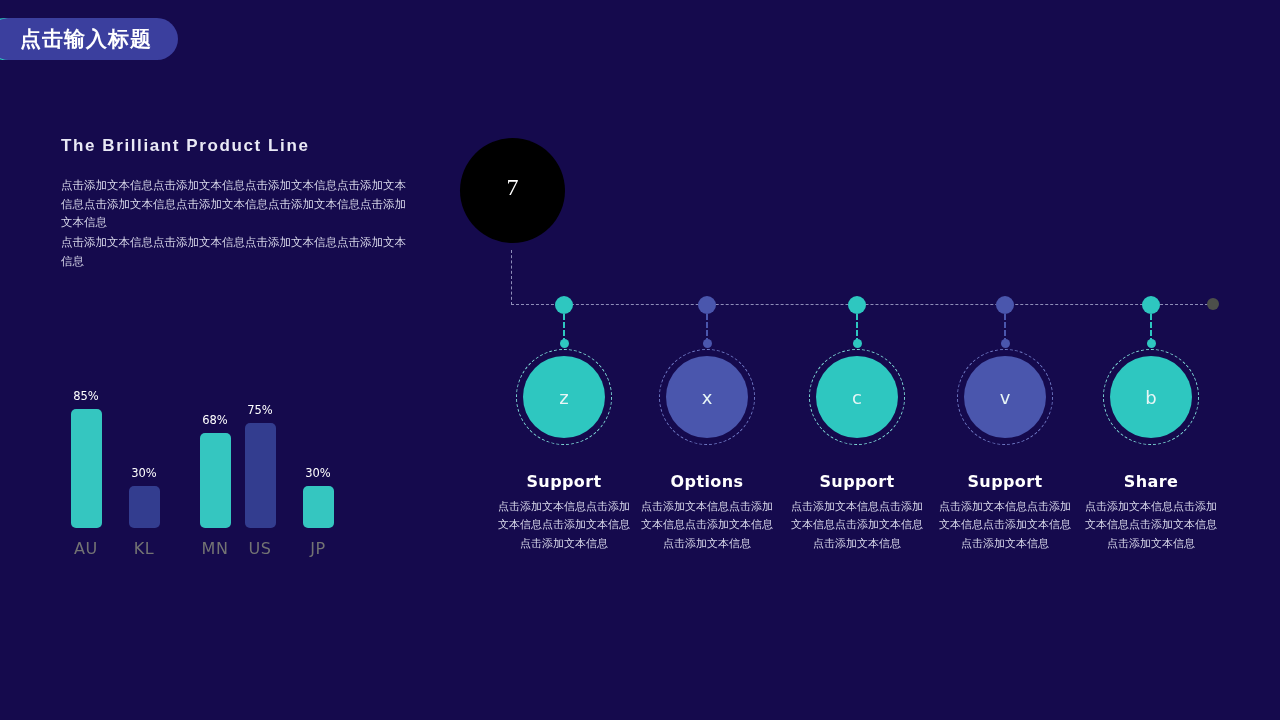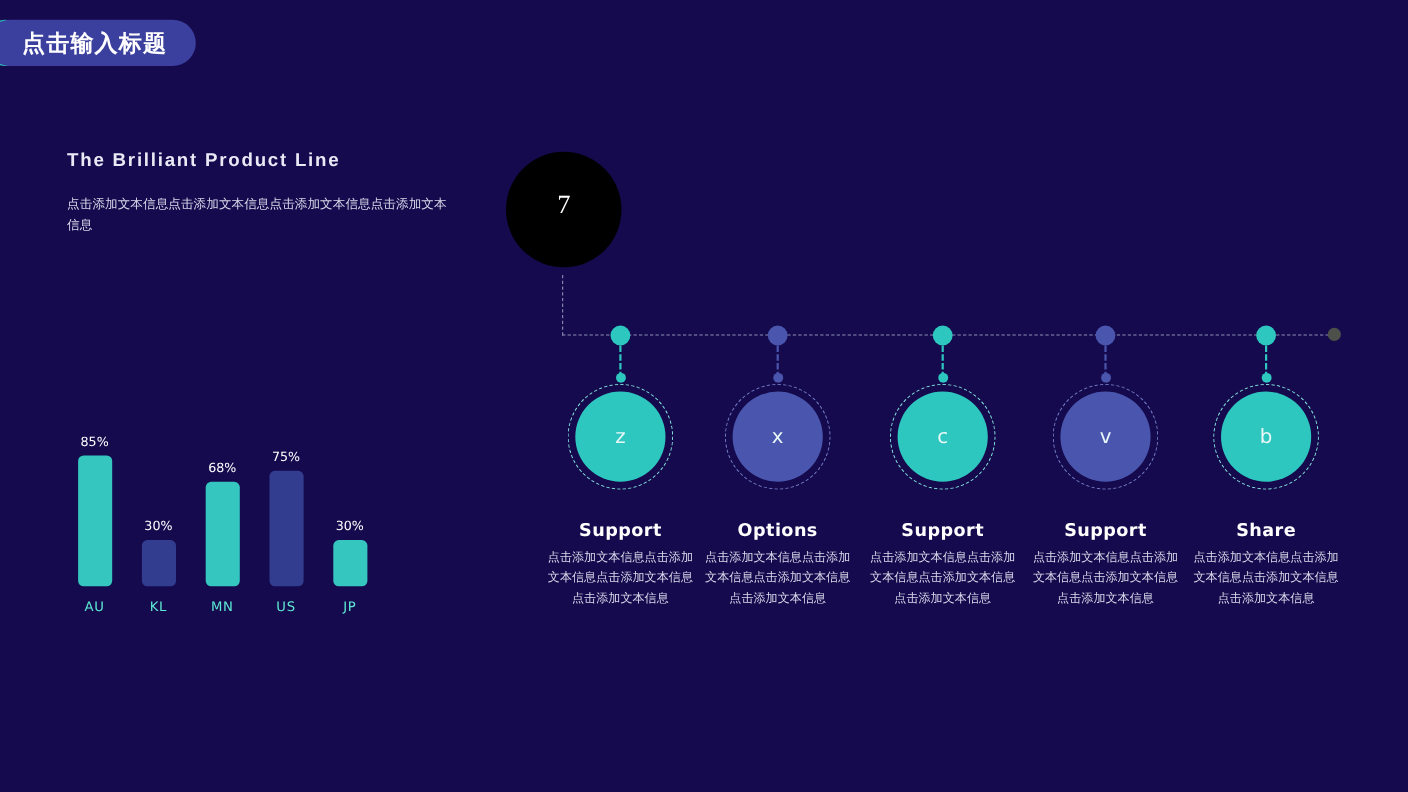--- a/index.html
+++ b/index.html
@@ -54,21 +54,21 @@
   .bar-col {
     position:absolute; bottom:0; width:50px;
     display:flex; flex-direction:column; align-items:center;
   }
   .bar-value {
     font-size:11.5px; color:#ffffff; margin-bottom:6px;
     font-family:"DejaVu Sans", sans-serif;
   }
   .bar-rect { width:31px; border-radius:5px; }
   .bar-label {
-    font-size:12px; color:#5eead4; margin-top:11px;
+    font-size:16px; color:#737373; margin-top:11px;
     letter-spacing:0.6px;
     font-family:"DejaVu Sans", sans-serif;
   }
 
   #num-circle {
     position:absolute; left:460px; top:138px;
     width:105px; height:105px; border-radius:50%;
     background:#000000;
     display:flex; align-items:center; justify-content:center;
   }
@@ -141,37 +141,38 @@
 
 <div id="title-badge-wrap">
   <div id="title-accent-circle"></div>
   <div id="title-pill">
     <span class="title-text">点击输入标题</span>
   </div>
 </div>
 
 <div id="left-col">
   <div id="left-heading">The Brilliant  Product Line</div>
+  <div class="left-para">点击添加文本信息点击添加文本信息点击添加文本信息点击添加文本信息点击添加文本信息点击添加文本信息点击添加文本信息点击添加文本信息</div>
   <div class="left-para">点击添加文本信息点击添加文本信息点击添加文本信息点击添加文本信息</div>
 </div>
 
 <div id="bar-chart">
     <div class="bar-col" style="left: 0px; height: 180px; justify-content: flex-end;">
       <div style="flex: 1 1 0%;"></div>
       <div class="bar-value">85%</div>
       <div class="bar-rect" style="height: 119px; background: rgb(53, 198, 192);"></div>
       <div class="bar-label">AU</div>
     </div>
     <div class="bar-col" style="left: 58px; height: 180px; justify-content: flex-end;">
       <div style="flex: 1 1 0%;"></div>
       <div class="bar-value">30%</div>
       <div class="bar-rect" style="height: 42px; background: rgb(51, 61, 143);"></div>
       <div class="bar-label">KL</div>
     </div>
-    <div class="bar-col" style="left: 116px; height: 180px; justify-content: flex-end;">
+    <div class="bar-col" style="left: 129px; height: 180px; justify-content: flex-end;">
       <div style="flex: 1 1 0%;"></div>
       <div class="bar-value">68%</div>
       <div class="bar-rect" style="height: 95.2px; background: rgb(53, 198, 192);"></div>
       <div class="bar-label">MN</div>
     </div>
     <div class="bar-col" style="left: 174px; height: 180px; justify-content: center;">
       <div style="flex: 1 1 0%;"></div>
       <div class="bar-value">75%</div>
       <div class="bar-rect" style="height: 105px; background: rgb(51, 61, 143);"></div>
       <div class="bar-label">US</div>

